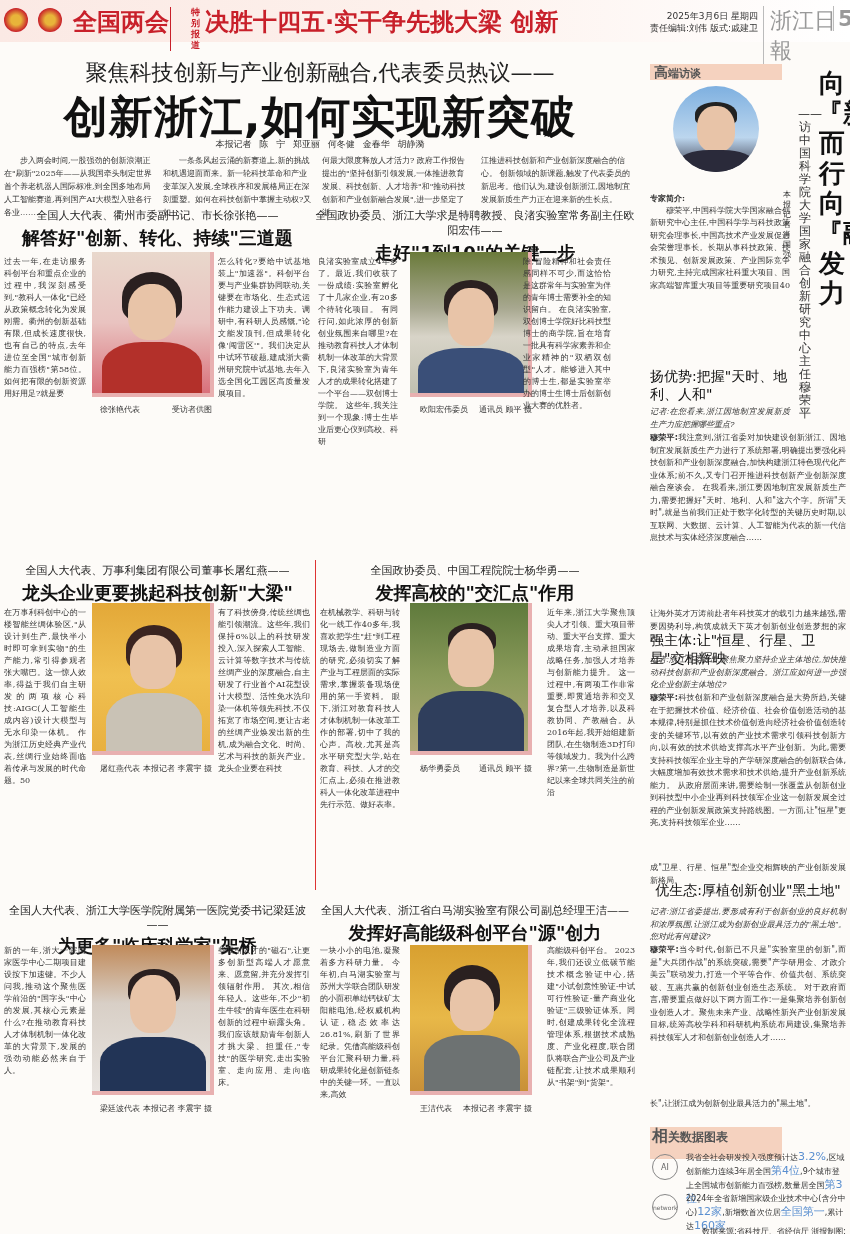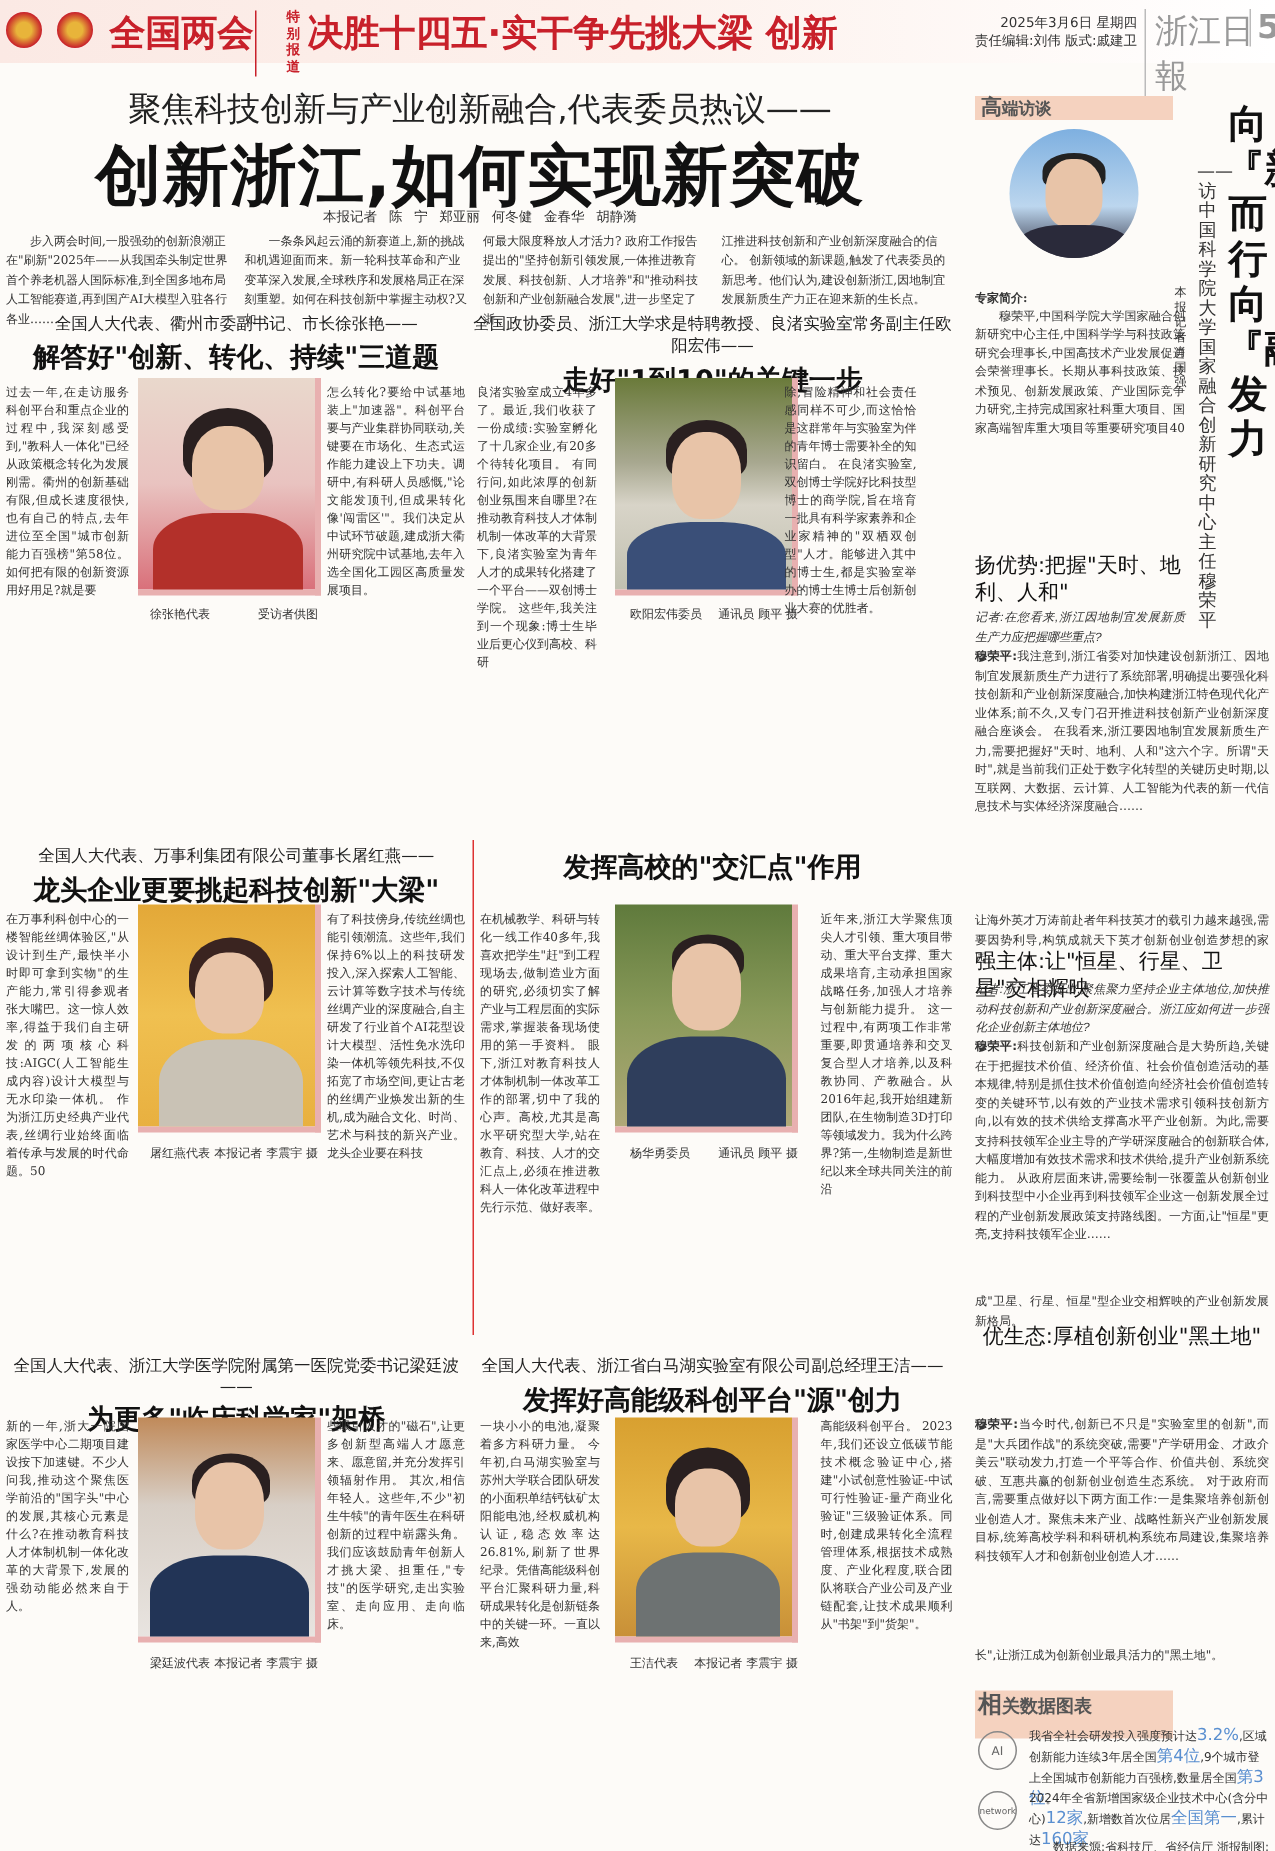--- a/index.html
+++ b/index.html
@@ -115,20 +115,21 @@
   <div class="face" style="left:38px;top:32px;width:46px;height:54px;"></div>
   <div class="suit" style="left:14px;top:90px;width:96px;height:70px;background:#c9c2b5;"></div>
 </div>
 <div class="cap" style="left:100px;top:763px;width:112px;">
   <span>屠红燕代表</span>
   <span>本报记者 李震宇 摄</span>
 </div>
 <div class="col" style="left:218px;top:607px;width:92px;height:290px;overflow:hidden;">有了科技傍身,传统丝绸也能引领潮流。这些年,我们保持6%以上的科技研发投入,深入探索人工智能、云计算等数字技术与传统丝绸产业的深度融合,自主研发了行业首个AI花型设计大模型、活性免水洗印染一体机等领先科技,不仅拓宽了市场空间,更让古老的丝绸产业焕发出新的生机,成为融合文化、时尚、艺术与科技的新兴产业。 龙头企业要在科技</div>
 
 <div class="section" style="left:315px;top:563px;width:320px;">
+  <div class="sec-sub">全国政协委员、中国工程院院士杨华勇——</div>
   <div class="sec-title">发挥高校的"交汇点"作用</div>
 </div>
 <div class="col" style="left:320px;top:607px;width:80px;height:290px;overflow:hidden;">在机械教学、科研与转化一线工作40多年,我喜欢把学生"赶"到工程现场去,做制造业方面的研究,必须切实了解产业与工程层面的实际需求,掌握装备现场使用的第一手资料。 眼下,浙江对教育科技人才体制机制一体改革工作的部署,切中了我的心声。高校,尤其是高水平研究型大学,站在教育、科技、人才的交汇点上,必须在推进教科人一体化改革进程中先行示范、做好表率。</div>
 <div class="photo" style="left:410px;top:603px;width:122px;height:152px;background:linear-gradient(180deg,#5f7a3c 0%,#8a9a5a 50%,#b0a878 100%);">
   <div class="hair" style="left:38px;top:20px;width:48px;height:30px;"></div>
   <div class="face" style="left:38px;top:26px;width:46px;height:58px;"></div>
   <div class="suit" style="left:8px;top:88px;width:106px;height:70px;background:#2f3e5c;"></div>
 </div>
 <div class="cap" style="left:420px;top:763px;width:112px;">
   <span>杨华勇委员</span>
@@ -193,20 +194,23 @@
   <div class="r-text" style="top:558px;width:196px;">让海外英才万涛前赴者年科技英才的载引力越来越强,需要因势利导,构筑成就天下英才创新创业创造梦想的家园。</div>
   <div class="r-head" style="top:582px;width:196px;">强主体:让"恒星、行星、卫星"交相辉映</div>
   <div class="r-text" style="top:604px;width:196px;">
     <span class="q">记者:浙江省委提出,聚焦聚力坚持企业主体地位,加快推动科技创新和产业创新深度融合。浙江应如何进一步强化企业创新主体地位?</span>
   </div>
   <div class="r-text" style="top:642px;width:196px;height:170px;overflow:hidden;">
     <span class="bold">穆荣平:</span><span>科技创新和产业创新深度融合是大势所趋,关键在于把握技术价值、经济价值、社会价值创造活动的基本规律,特别是抓住技术价值创造向经济社会价值创造转变的关键环节,以有效的产业技术需求引领科技创新方向,以有效的技术供给支撑高水平产业创新。为此,需要支持科技领军企业主导的产学研深度融合的创新联合体,大幅度增加有效技术需求和技术供给,提升产业创新系统能力。 从政府层面来讲,需要绘制一张覆盖从创新创业到科技型中小企业再到科技领军企业这一创新发展全过程的产业创新发展政策支持路线图。一方面,让"恒星"更亮,支持科技领军企业……</span>
   </div>
   <div class="r-text" style="top:812px;width:196px;">成"卫星、行星、恒星"型企业交相辉映的产业创新发展新格局。</div>
   <div class="r-head" style="top:832px;width:196px;text-align:center;">优生态:厚植创新创业"黑土地"</div>
+  <div class="r-text" style="top:856px;width:196px;">
+    <span class="q">记者:浙江省委提出,要形成有利于创新创业的良好机制和浓厚氛围,让浙江成为创新创业最具活力的"黑土地"。您对此有何建议?</span>
+  </div>
   <div class="r-text" style="top:894px;width:196px;height:150px;overflow:hidden;">
     <span class="bold">穆荣平:</span><span>当今时代,创新已不只是"实验室里的创新",而是"大兵团作战"的系统突破,需要"产学研用金、才政介美云"联动发力,打造一个平等合作、价值共创、系统突破、互惠共赢的创新创业创造生态系统。 对于政府而言,需要重点做好以下两方面工作:一是集聚培养创新创业创造人才。聚焦未来产业、战略性新兴产业创新发展目标,统筹高校学科和科研机构系统布局建设,集聚培养科技领军人才和创新创业创造人才……</span>
   </div>
   <div class="r-text" style="top:1048px;width:196px;">长",让浙江成为创新创业最具活力的"黑土地"。</div>
 
   <div class="rel-label"><b>相</b><span>关数据图表</span></div>
   <div class="stat-icon" style="top:1104px;">AI</div>
   <div class="stat" style="top:1100px;">
     <span>我省全社会研发投入强度预计达</span><span class="hl">3.2%</span><span>,区域创新能力连续3年居全国</span><span class="hl">第4位</span><span>,9个城市登上全国城市创新能力百强榜,数量居全国</span><span class="hl">第3位</span><span>。</span>
   </div>

